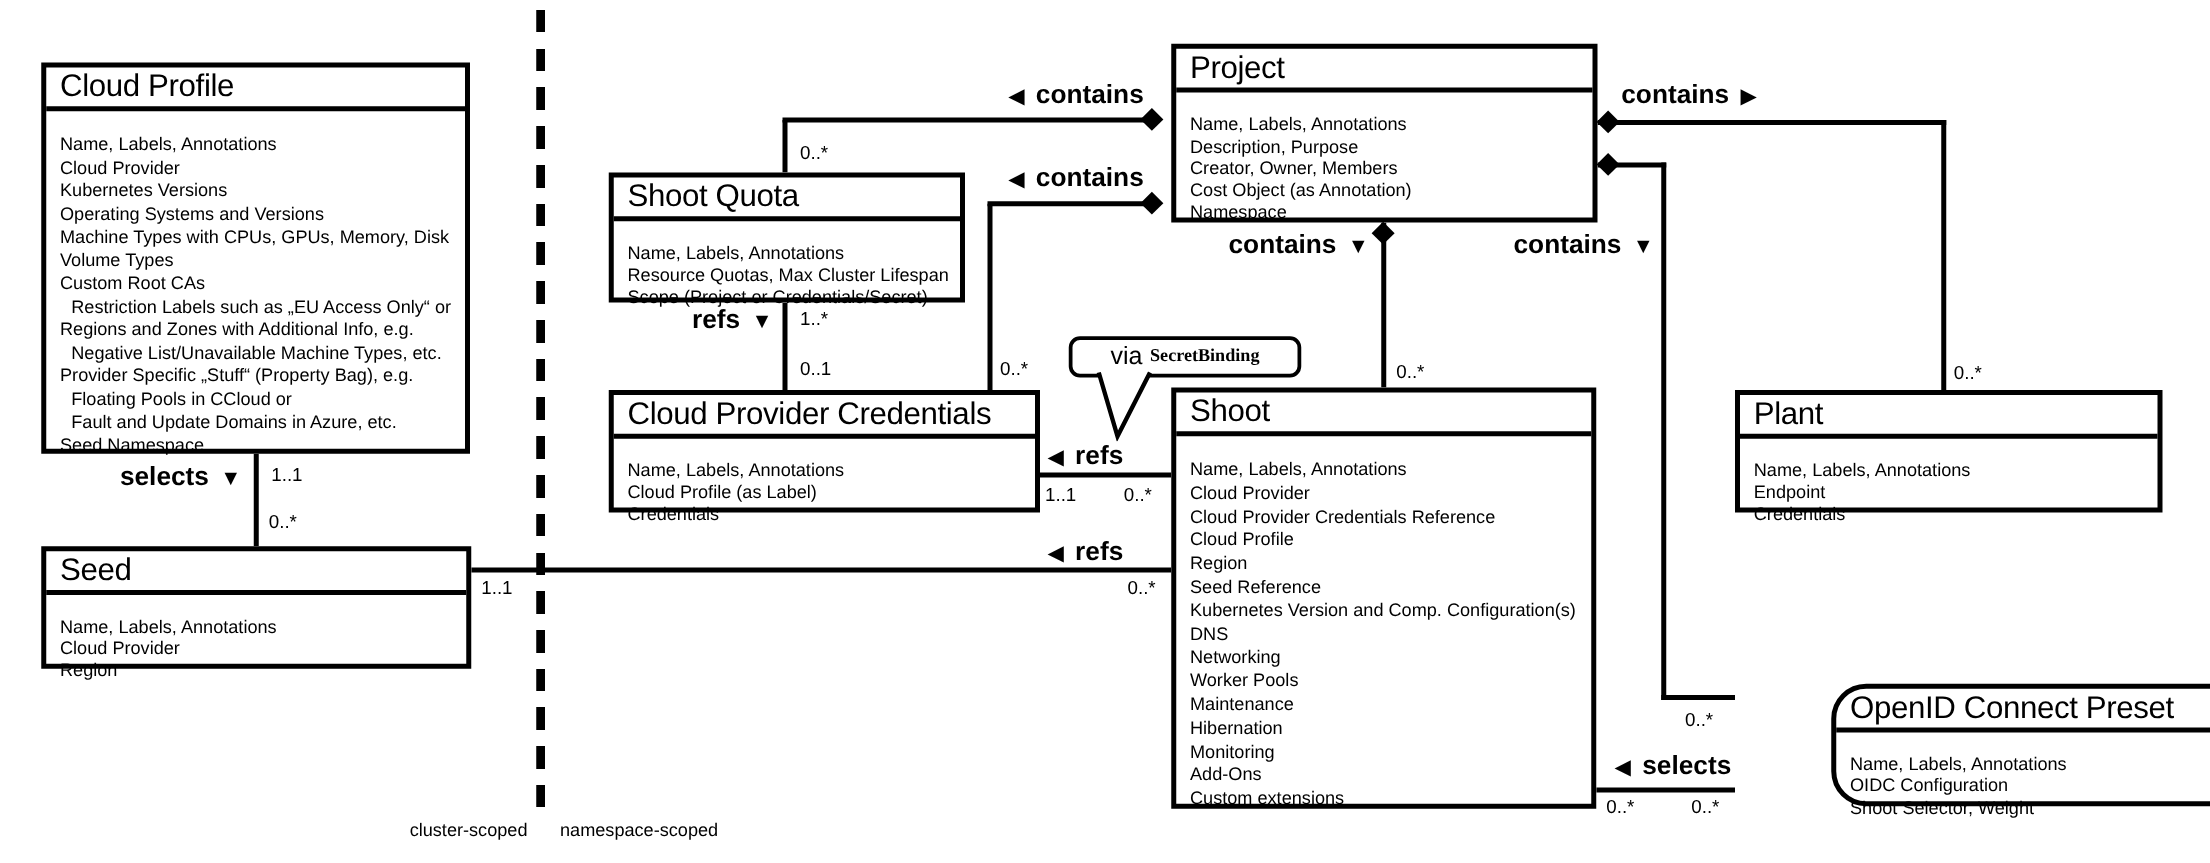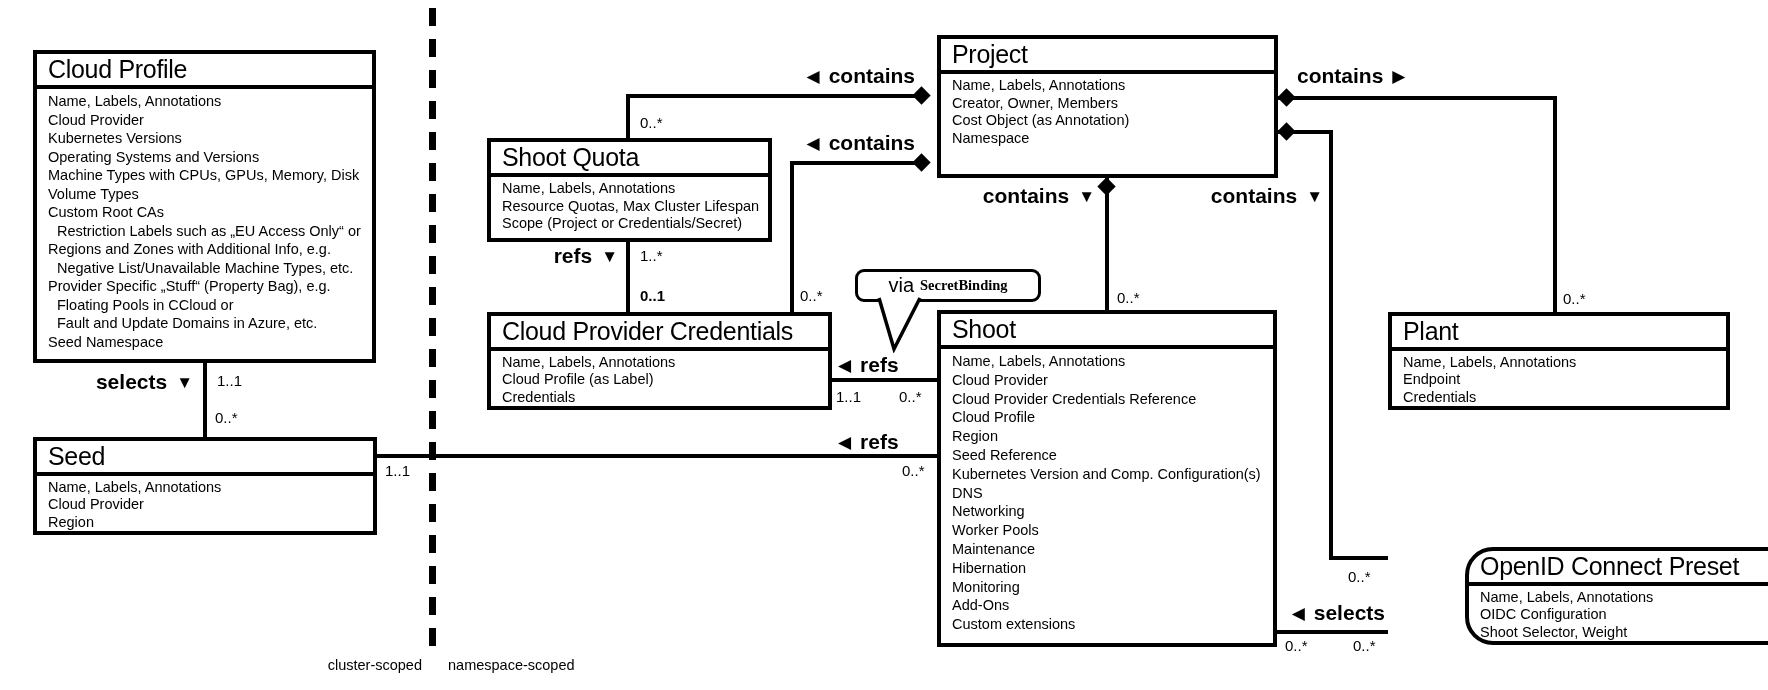--- a/index.html
+++ b/index.html
@@ -3,21 +3,21 @@
 <meta charset="utf-8">
 <style>
   html,body{margin:0;padding:0;background:#fff;}
   #canvas{
     position:relative;width:1768px;height:690px;background:#ffffff;overflow:hidden;
     font-family:"Liberation Sans","DejaVu Sans",sans-serif;color:#000;
   }
   .box{position:absolute;background:#fff;border:4px solid #000;box-sizing:border-box;z-index:2;}
   .box-title{font-size:25px;line-height:29px;padding:1px 0 1px 11px;border-bottom:4px solid #000;
              letter-spacing:-0.3px;white-space:nowrap;}
-  .box-attrs{padding:3px 0 0 11px;}
+  .box-attrs{padding:18px 0 0 11px;}
   .attr{font-size:14.5px;white-space:nowrap;}
   .lh17 .attr{line-height:17.3px;}
   .lh18 .attr{line-height:18.5px;}
   .lh175 .attr{line-height:17.5px;}
   .lh188 .attr{line-height:18.8px;}
   .indent{padding-left:9px;}
   .line{position:absolute;background:#000;z-index:1;}
   .diamond{position:absolute;width:13px;height:13px;background:#000;transform:rotate(45deg);z-index:3;}
   .rel-label{position:absolute;display:flex;align-items:center;gap:9px;font-size:21px;font-weight:bold;
              white-space:nowrap;z-index:2;}
@@ -108,21 +108,21 @@
     <span>contains</span>
     <span class="tri">▼</span>
   </div>
   <div class="mult" style="left:1348px;top:568px;">0..*</div>
 
   <div class="rel-label" style="left:540px;top:244px;width:78px;justify-content:flex-end;">
     <span>refs</span>
     <span class="tri">▼</span>
   </div>
   <div class="mult" style="left:640px;top:247px;">1..*</div>
-  <div class="mult" style="left:640px;top:287px;font-weight:bold;">0..1</div>
+  <div class="mult" style="left:640px;top:287px;">0..1</div>
 
   <div class="rel-label" style="left:838px;top:353px;">
     <span class="tri">◀</span>
     <span>refs</span>
   </div>
   <div class="mult" style="left:836px;top:388px;">1..1</div>
   <div class="mult" style="left:899px;top:388px;">0..*</div>
 
   <div class="rel-label" style="left:838px;top:430px;">
     <span class="tri">◀</span>
@@ -182,20 +182,21 @@
       <div class="attr">Name, Labels, Annotations</div>
       <div class="attr">Cloud Profile (as Label)</div>
       <div class="attr">Credentials</div>
     </div>
   </div>
 
   <div class="box lh175" style="left:937px;top:35px;width:341px;height:143px;">
     <div class="box-title">Project</div>
     <div class="box-attrs">
       <div class="attr">Name, Labels, Annotations</div>
+      <div class="attr">Description, Purpose</div>
       <div class="attr">Creator, Owner, Members</div>
       <div class="attr">Cost Object (as Annotation)</div>
       <div class="attr">Namespace</div>
     </div>
   </div>
 
   <div class="box lh188" style="left:937px;top:310px;width:340px;height:337px;">
     <div class="box-title">Shoot</div>
     <div class="box-attrs">
       <div class="attr">Name, Labels, Annotations</div>

